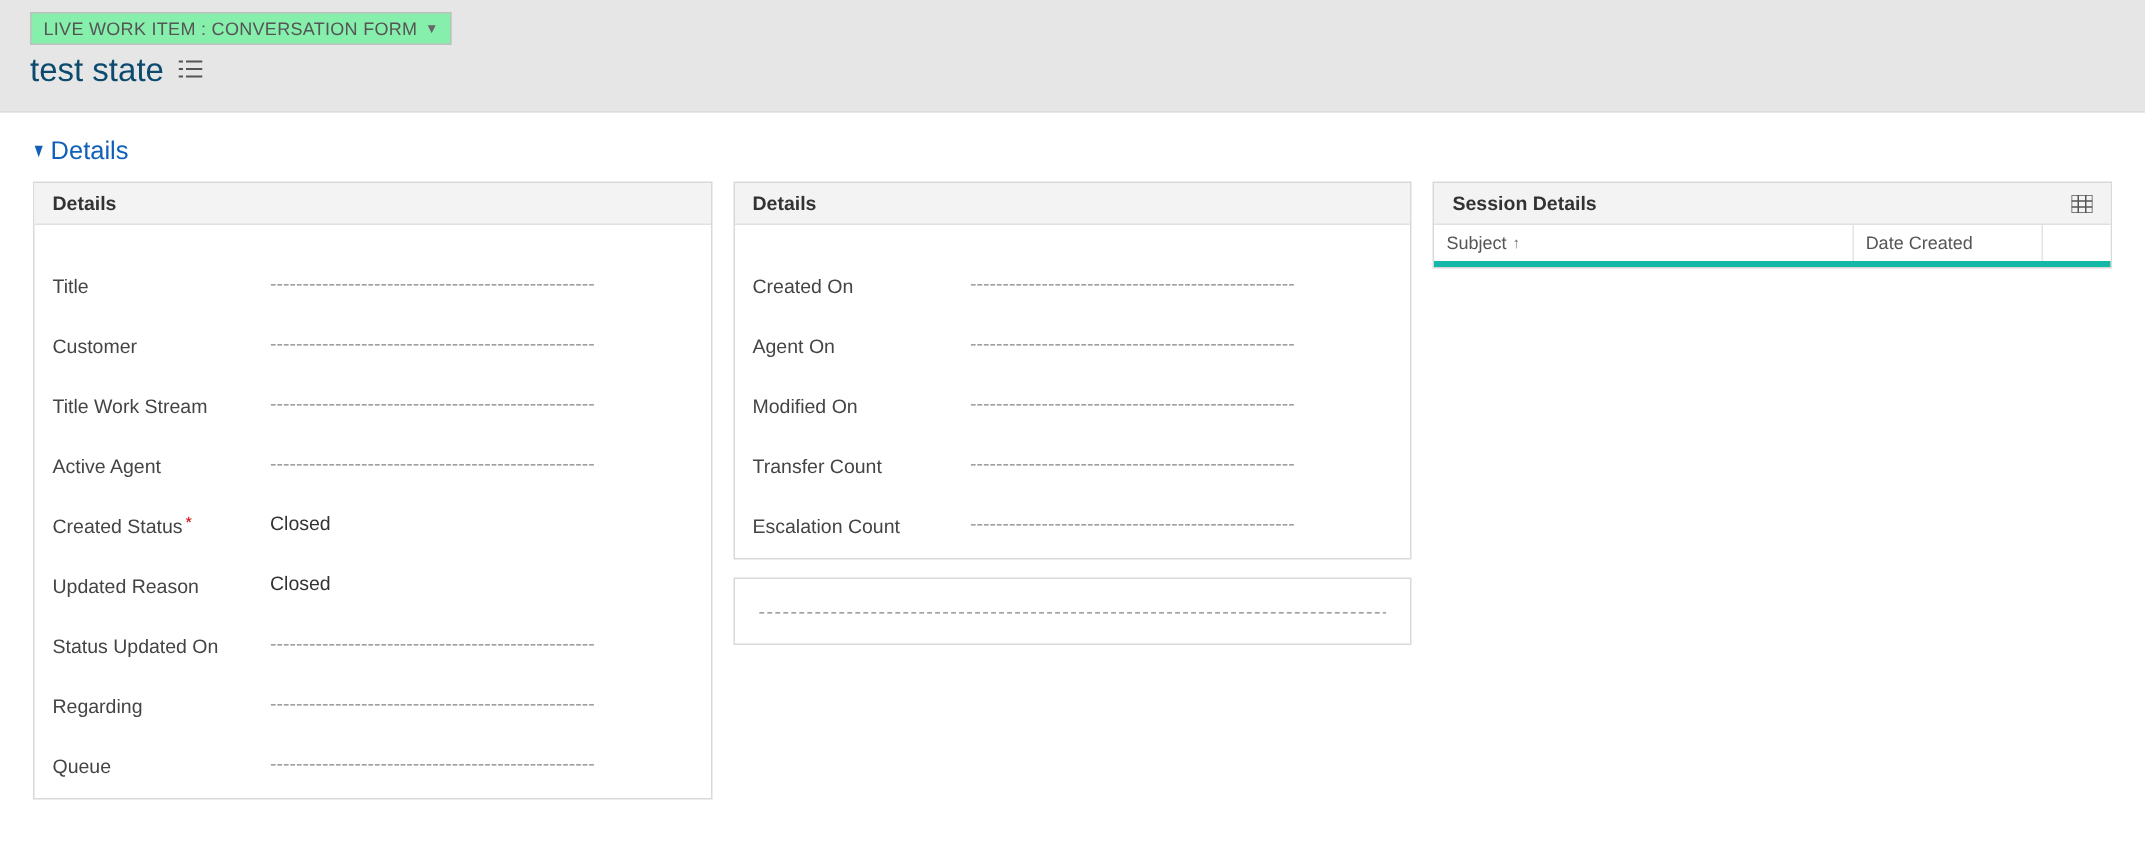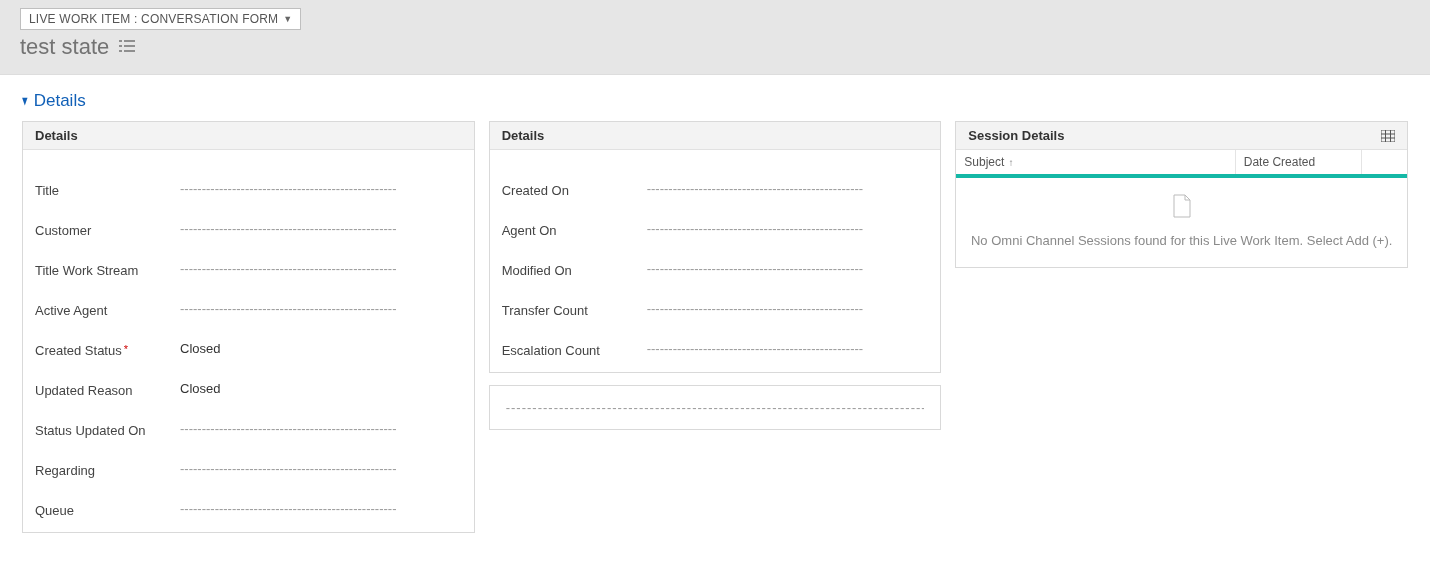--- a/index.html
+++ b/index.html
@@ -16,36 +16,36 @@
   }
   .form-type-badge {
     display: inline-flex;
     align-items: center;
     border: 1px solid #bfbfbf;
     padding: 3px 8px;
     font-size: 12px;
     letter-spacing: 0.2px;
     color: #555;
     cursor: pointer;
-    background: #ffffff;
+    background: #86efac;
   }
   .form-type-badge .caret-down {
     margin-left: 5px;
     font-size: 9px;
     color: #666;
   }
   .record-title-row {
     margin-top: 4px;
     display: flex;
     align-items: center;
   }
   .record-title {
     font-size: 22px;
     font-weight: 300;
-    color: #737373;
+    color: #0c4a6e;
   }
   .record-title-icon {
     margin-left: 10px;
     color: #555;
     font-size: 13px;
     cursor: pointer;
   }
   .main-content {
     background: #fff;
     margin: 6px;
@@ -333,26 +333,17 @@
         <div class="subgrid-columns">
           <div class="subgrid-col subject">
             <span>Subject</span>
             <span class="sort-arrow">↑</span>
           </div>
           <div class="subgrid-col date">
             <span>Date Created</span>
           </div>
           <div class="subgrid-col end"></div>
         </div>
-        <div class="empty-state">
-          <span class="doc-icon">
-            <svg width="20" height="24" viewBox="0 0 20 24">
-              <path d="M2 1 H13 L18 6 V23 H2 Z" fill="none" stroke="#bbb" stroke-width="1"></path>
-              <path d="M13 1 V6 H18" fill="none" stroke="#bbb" stroke-width="1"></path>
-            </svg>
-          </span>
-          <div class="empty-text">No Omni Channel Sessions found for this Live Work Item. Select Add (+).</div>
-        </div>
       </div>
     </div>
 
   </div>
 </div>
 
 </body></html>

